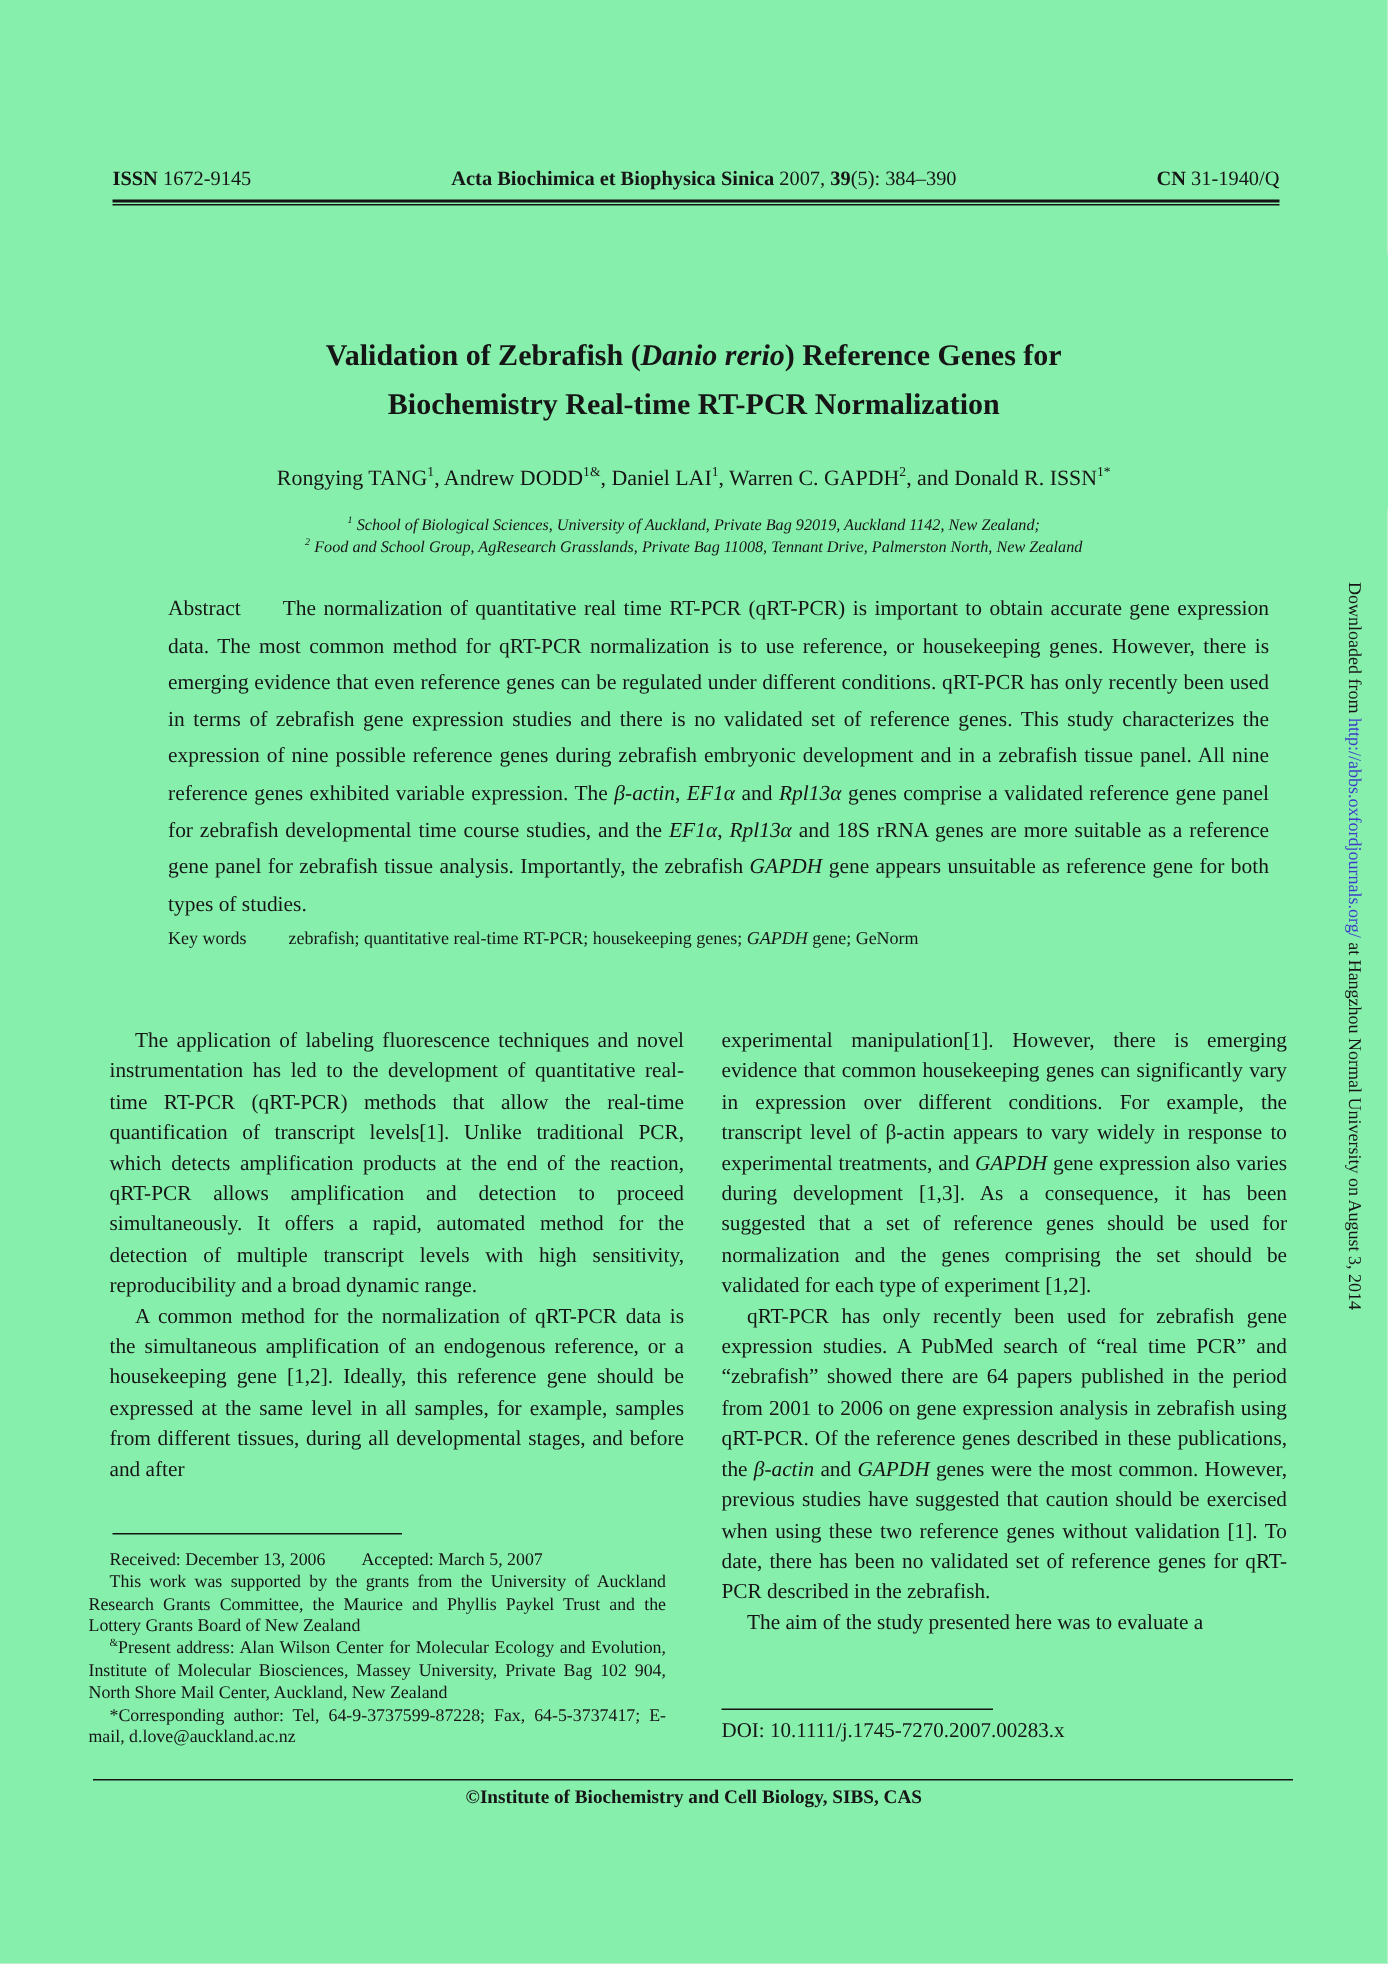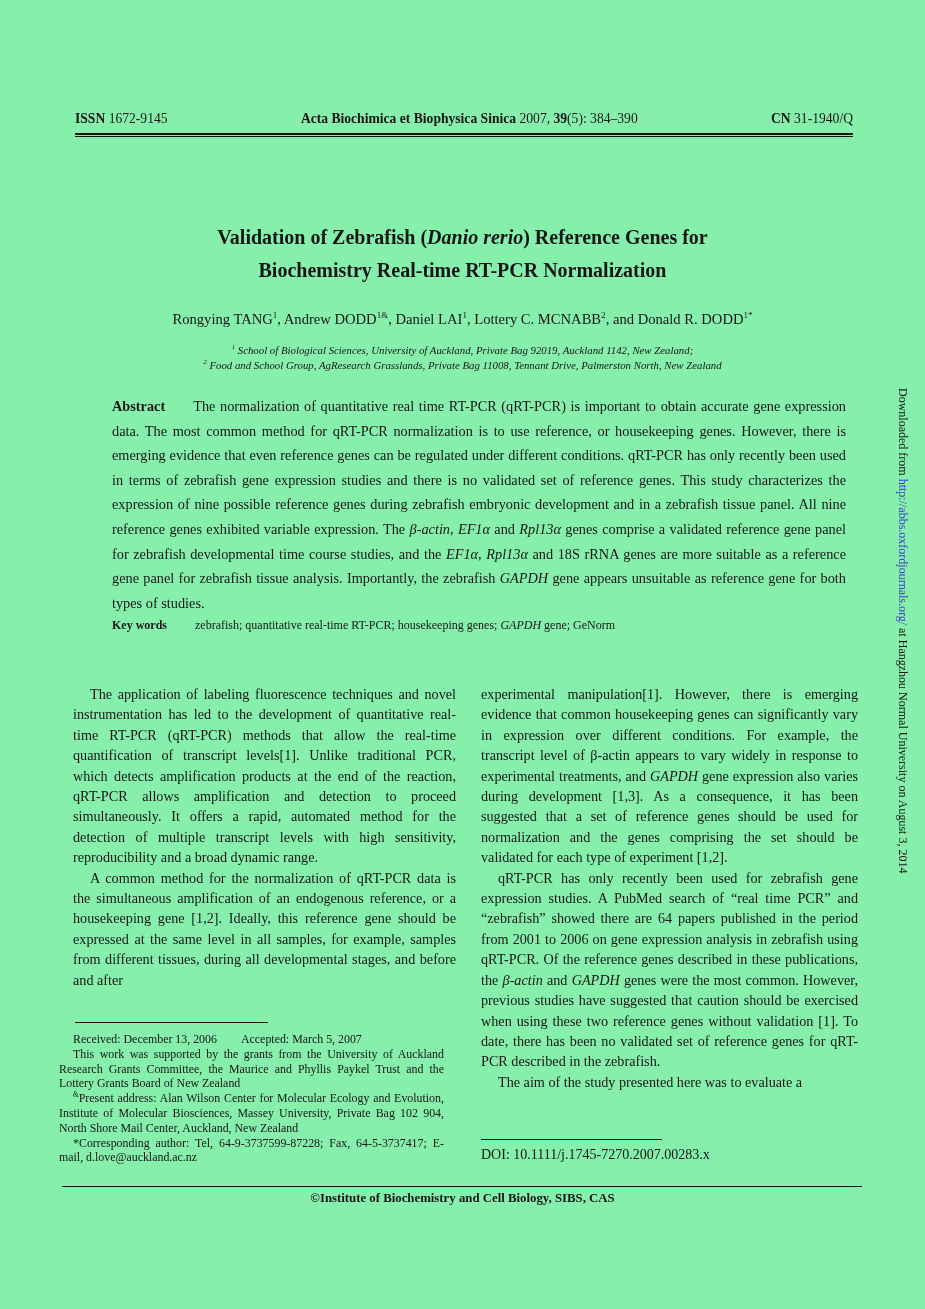--- a/index.html
+++ b/index.html
@@ -43,21 +43,21 @@
   #affiliations {
     position: absolute; left: 0; width: 100%; top: 343px;
     text-align: center; font-style: italic; font-size: 10.8px; line-height: 15px;
   }
 
   
   #abstract-section {
     position: absolute; left: 112px; width: 734px; top: 394px;
     font-size: 14.3px; line-height: 24.6px; text-align: justify;
   }
-  .runin-label { font-weight: bold; margin-right: 28px; margin-top: 28px; }
+  .runin-label { font-weight: normal; margin-right: 28px; margin-top: 28px; }
   #keywords-section {
     position: absolute; left: 112px; width: 734px; top: 618px;
     font-size: 12px;
   }
 
   
   .bodycol { position: absolute; top: 684px; font-size: 14.2px; line-height: 20.4px; text-align: justify; }
   #left-column  { left: 73px;  width: 383px; }
   #right-column { left: 481px; width: 377px; }
   .bodycol p { margin: 0; }
@@ -107,21 +107,21 @@
     <span><span class="bd">Acta Biochimica et Biophysica Sinica</span><span> 2007, </span><span class="bd">39</span><span>(5): 384–390</span></span>
     <span><span class="bd">CN</span><span> 31-1940/Q</span></span>
   </div>
   <div id="header-rule"></div>
 
   <div id="article-title">
     <div><span>Validation of Zebrafish (</span><span class="it">Danio rerio</span><span>) Reference Genes for</span></div>
     <div>Biochemistry Real-time RT-PCR Normalization</div>
   </div>
 
-  <div id="authors-line"><span>Rongying TANG</span><sup>1</sup><span>, Andrew DODD</span><sup>1&amp;</sup><span>, Daniel LAI</span><sup>1</sup><span>, Lottery C. MCNABB</span><sup>2</sup><span>, and Donald R. DODD</span><sup>1*</sup></div>
+  <div id="authors-line"><span>Rongying TANG</span><sup>1</sup><span>, Andrew DODD</span><sup>1&amp;</sup><span>, Daniel LAI</span><sup>1</sup><span>, Warren C. GAPDH</span><sup>2</sup><span>, and Donald R. ISSN</span><sup>1*</sup></div>
 
   <div id="affiliations">
     <div><sup>1</sup><span> School of Biological Sciences, University of Auckland, Private Bag 92019, Auckland 1142, New Zealand;</span></div>
     <div><sup>2</sup><span> Food and School Group, AgResearch Grasslands, Private Bag 11008, Tennant Drive, Palmerston North, New Zealand</span></div>
   </div>
 
   <div id="abstract-section">
     <span class="runin-label">Abstract</span><span><span>The normalization of quantitative real time RT-PCR (qRT-PCR) is important to obtain accurate gene expression data. The most common method for qRT-PCR normalization is to use reference, or housekeeping genes. However, there is emerging evidence that even reference genes can be regulated under different conditions. qRT-PCR has only recently been used in terms of zebrafish gene expression studies and there is no validated set of reference genes. This study characterizes the expression of nine possible reference genes during zebrafish embryonic development and in a zebrafish tissue panel. All nine reference genes exhibited variable expression. The </span><span class="it">β-actin</span><span>, </span><span class="it">EF1α</span><span> and </span><span class="it">Rpl13α</span><span> genes comprise a validated reference gene panel for zebrafish developmental time course studies, and the </span><span class="it">EF1α</span><span>, </span><span class="it">Rpl13α</span><span> and 18S rRNA genes are more suitable as a reference gene panel for zebrafish tissue analysis. Importantly, the zebrafish </span><span class="it">GAPDH</span><span> gene appears unsuitable as reference gene for both types of studies.</span></span>
   </div>
 

